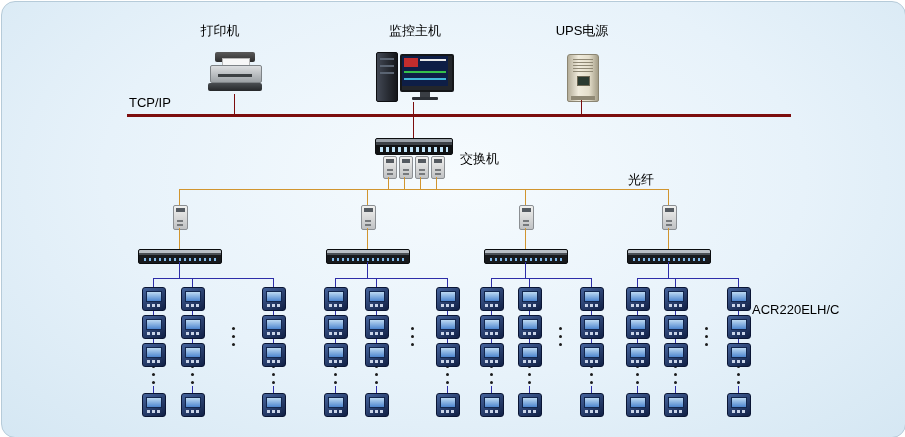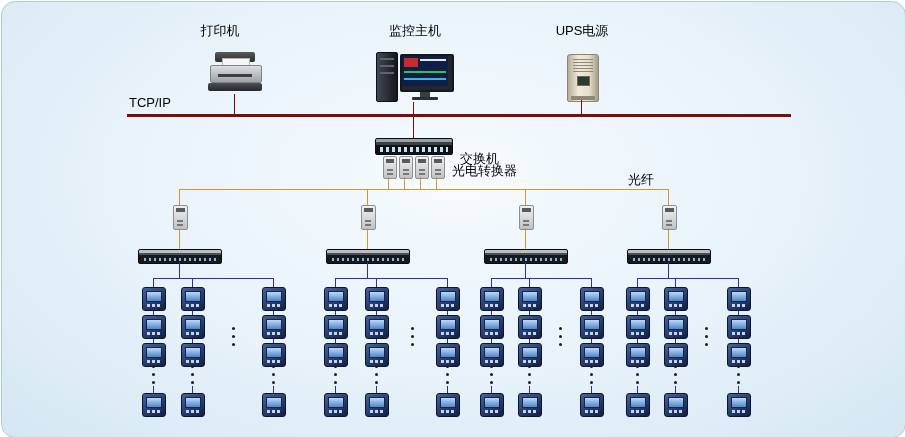--- a/index.html
+++ b/index.html
@@ -129,21 +129,20 @@
 
   <div class="core-switch" style="left:373px;top:136px">
     <div class="ports"></div>
   </div>
   <div class="lbl left" style="left:458px;top:148px;width:70px">交换机</div>
 
   <div class="opto" style="left:381px;top:154px"></div>
   <div class="opto" style="left:397px;top:154px"></div>
   <div class="opto" style="left:413px;top:154px"></div>
   <div class="opto" style="left:429px;top:154px"></div>
-  <div class="lbl left" style="left:450px;top:160px;width:90px">光电转换器</div>
 
   <div class="vline orange" style="left:386px;top:175px;height:12px"></div>
   <div class="vline orange" style="left:402px;top:175px;height:12px"></div>
   <div class="vline orange" style="left:418px;top:175px;height:12px"></div>
   <div class="vline orange" style="left:434px;top:175px;height:12px"></div>
 
   <div class="hline orange" style="left:177px;top:187px;width:490px"></div>
   <div class="lbl left" style="left:626px;top:169px;width:40px">光纤</div>
 
   <div id="groups">
@@ -414,13 +413,14 @@
         <div class="scr"></div>
       </div>
       <div class="meter" style="left: 725px; top: 341px;">
         <div class="scr"></div>
       </div>
       <div class="meter" style="left: 725px; top: 391px;">
         <div class="scr"></div>
       </div>
     </div>
 
+  <div class="lbl left" style="left:750px;top:300px;width:110px">ACR220ELH/C</div>
 </div>
 
 </body></html>

